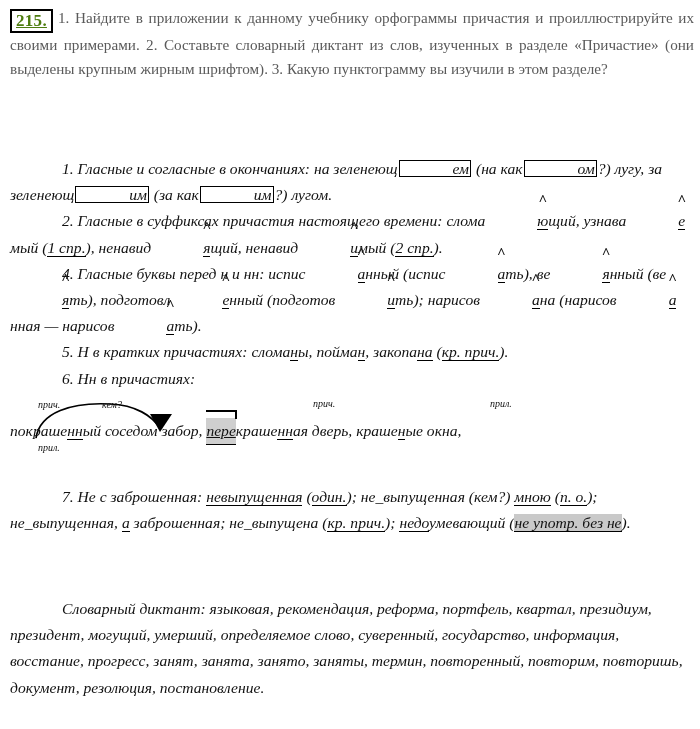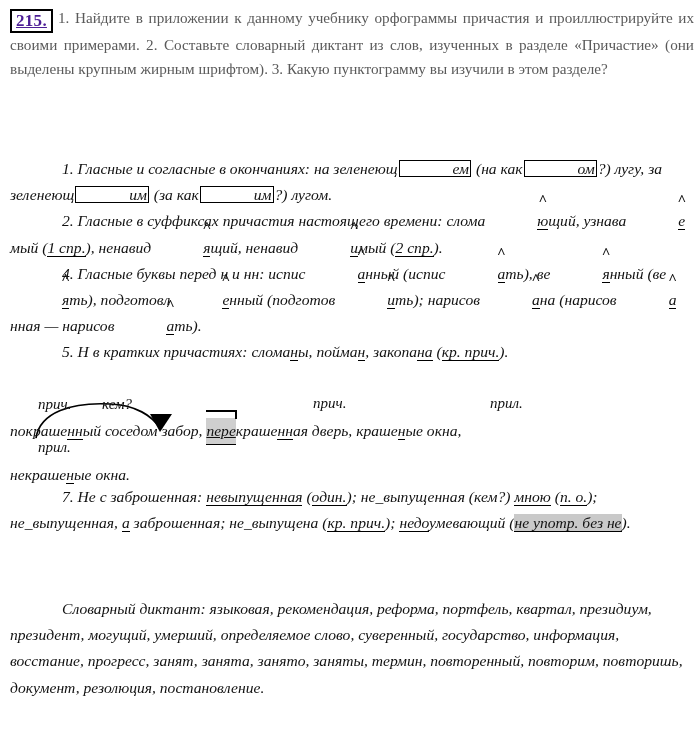--- a/index.html
+++ b/index.html
@@ -30,21 +30,21 @@
     text-align: justify;
     text-justify: inter-word;
   }
   .exnum {
     display: inline-block;
     border: 2.5px solid #000;
     padding: 0px 4px 1px 4px;
     font-weight: bold;
     font-size: 17px;
     line-height: 19px;
-    color: #4c1d95;
+    color: #4d7c0f;
     vertical-align: -3px;
     margin-right: 5px;
     letter-spacing: 0.3px;
     text-decoration: underline;
   }
 
   
   .body {
     position: absolute;
     left: 10px;
@@ -119,21 +119,21 @@
     left: 10px;
     top: 392px;
     width: 684px;
     height: 96px;
     font-style: italic;
     font-size: 15.6px;
     line-height: 26.2px;
   }
   .lbl {
     position: absolute;
-    font-size: 15px;
+    font-size: 10px;
     color: #111;
     line-height: 13px;
   }
   .arcsvg {
     position: absolute;
     left: 22px;
     top: 4px;
     pointer-events: none;
   }
   .dline {
@@ -216,20 +216,24 @@
 
     <div class="p">
       <span>5.</span>
       <span>Н в кратких причастиях:</span>
       <span><span>слома</span><span class="u">н</span><span>ы,</span></span>
       <span><span>пойма</span><span class="u">н</span><span>,</span></span>
       <span><span>закопа</span><span class="u">на</span></span>
       <span>(</span><span class="u">кр. прич.</span><span>).</span>
     </div>
 
+    <div class="p">
+      <span>6.</span>
+      <span>Нн  в причастиях:</span>
+    </div>
   </div>
 
   <div class="diagram">
 
     <svg class="arcsvg" width="190" height="44" viewBox="0 0 190 44">
       <path d="M4,42 C8,16 40,6 78,8 C104,9 120,20 128,32" fill="none" stroke="#000" stroke-width="1.7"></path>
       <polygon points="128,36 118,18 140,18" fill="#000"></polygon>
     </svg>
 
     <span class="lbl" style="left:28px; top:6px;">прич.</span>
@@ -237,23 +241,20 @@
     <span class="lbl" style="left:303px; top:5px;">прич.</span>
     <span class="lbl" style="left:480px; top:5px;">прил.</span>
     <span class="lbl" style="left:28px; top:49px;">прил.</span>
 
     <div class="dline">
       <span><span>покраше</span><span class="u">нн</span><span>ый соседом забор,</span></span>
       <span><span class="pref"><span class="brk"></span><span>пере</span></span><span>краше</span><span class="u">нн</span><span>ая дверь,</span></span>
       <span><span>краше</span><span class="u">н</span><span>ые окна,</span></span>
     </div>
 
-    <div class="dline2">
-      <span><span>некраше</span><span class="u">н</span><span>ые окна.</span></span>
-    </div>
   </div>
 
   <div class="tail">
     <div class="p">
       <span>7.</span>
       <span>Не с заброшенная:</span>
       <span><span class="u">не</span><span class="u">выпущенная</span></span>
       <span>(</span><span class="u">один.</span><span>);</span>
       <span>не_выпущенная (кем?)</span>
       <span class="u">мною</span>

